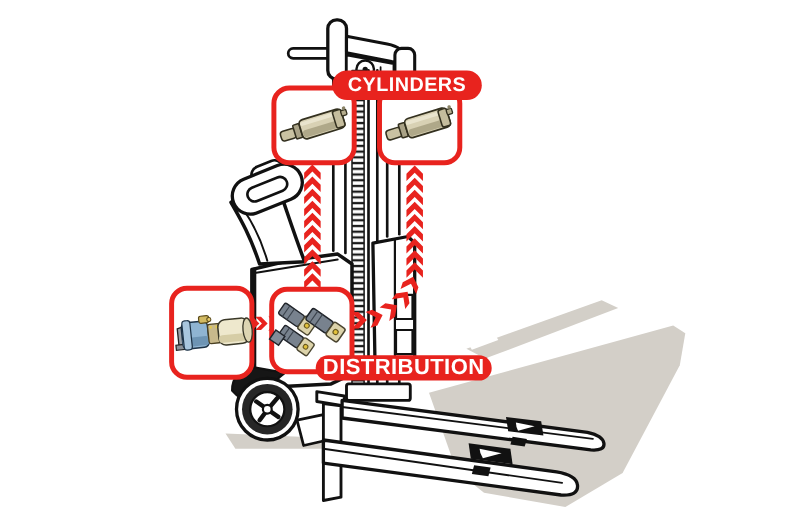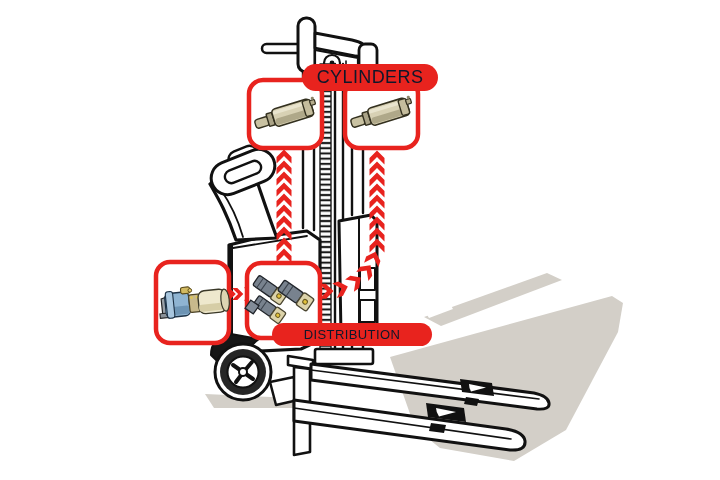--- a/index.html
+++ b/index.html
@@ -3,27 +3,27 @@
 <meta charset="utf-8">
 <style>
   html,body{margin:0;padding:0;background:#ffffff;}
   .stage{
     position:relative;width:720px;height:480px;overflow:hidden;
     background:#ffffff;font-family:"Liberation Sans",sans-serif;
   }
   .stage svg{position:absolute;left:0;top:0;}
   .pill{
     position:absolute;display:flex;align-items:center;justify-content:center;
-    background:var(--accent,#e8231e);color:#0f172a;font-weight:normal;
+    background:var(--accent,#e8231e);color:#ffffff;font-weight:bold;
     border-radius:999px;letter-spacing:.4px;white-space:nowrap;
     font-family:"Liberation Sans",sans-serif;
   }
   #pill-cylinders{left:302px;top:64px;width:136px;height:27px;font-size:18px;}
   #pill-power{left:55px;top:244px;width:155px;height:24px;font-size:16px;}
-  #pill-dist{left:272px;top:323px;width:160px;height:23px;font-size:13px;}
+  #pill-dist{left:287px;top:323px;width:160px;height:23px;font-size:20px;}
   .red{fill:var(--accent,#e8231e);}
   .redstroke{stroke:var(--accent,#e8231e);}
 </style>
 </head>
 <body>
 
 <div class="stage">
 
 <svg width="720" height="480" viewBox="0 0 720 480">
   <defs>

